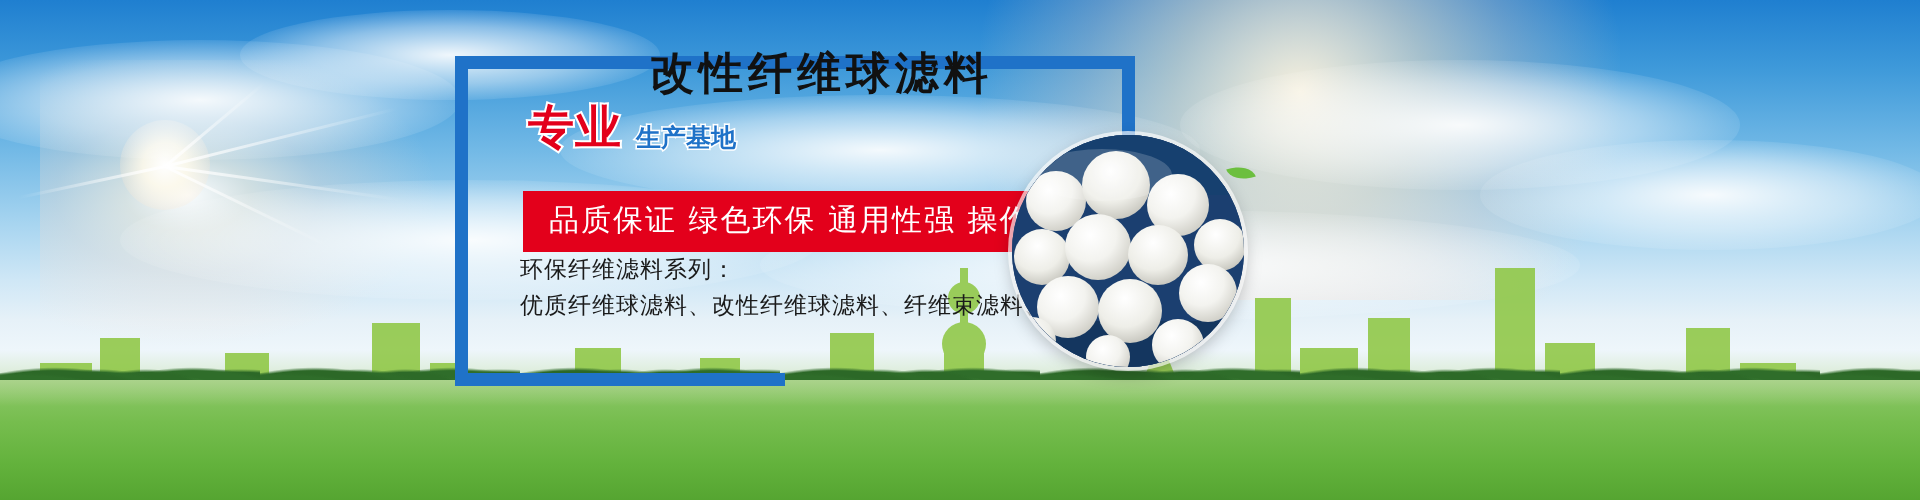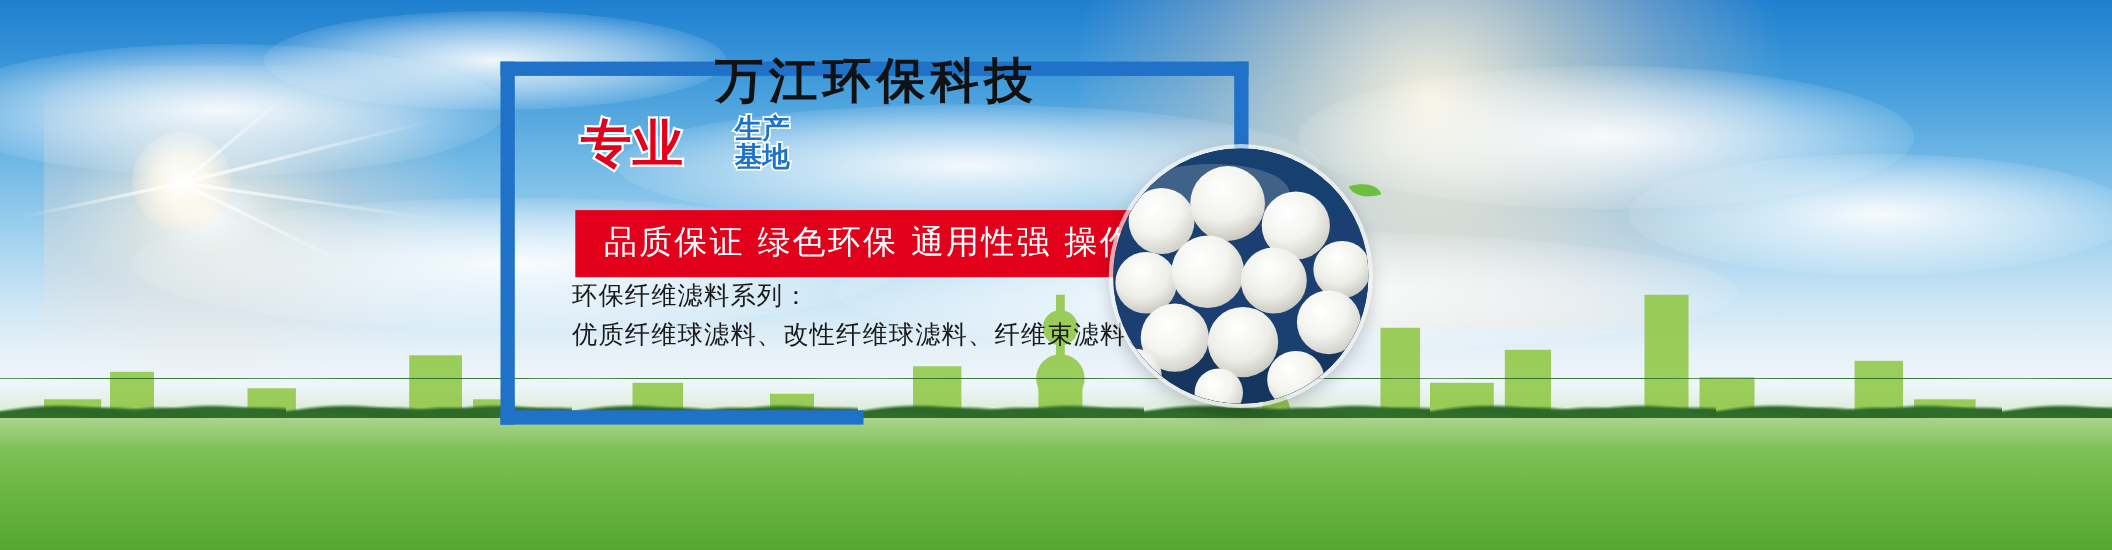--- a/index.html
+++ b/index.html
@@ -99,35 +99,35 @@
   
   .company-name{
     position:absolute;left:650px;top:44px;
     font-family:"DejaVu Sans","Liberation Sans",sans-serif;
     font-size:44px;font-weight:700;color:#111;letter-spacing:5px;
     white-space:nowrap;
   }
 
   .slogan{
     position:absolute;left:528px;top:104px;
-    display:flex;align-items:flex-end;white-space:nowrap;gap:32px;
+    display:flex;align-items:flex-end;white-space:nowrap;
   }
   .slogan-pre{
     font-size:46px;font-weight:700;color:#e3001b;letter-spacing:1px;
     -webkit-text-stroke:4px #fff;paint-order:stroke fill;
     line-height:1;margin-right:8px;margin-bottom:2px;
   }
   .slogan-main{
     font-size:60px;font-weight:700;color:#1f72c8;letter-spacing:1px;
     -webkit-text-stroke:6px #fff;paint-order:stroke fill;
     line-height:1;
   }
   .slogan-suffix{
-    display:inline-flex;flex-direction:column;align-items:center;
-    margin-left:6px;line-height:1;
+    display:inline-flex;flex-direction:row;align-items:center;
+    margin-left:6px;line-height:1;font-family:Liberation Mono, monospace;
   }
   .slogan-suffix span{
     font-size:25px;font-weight:700;color:#1f72c8;
     -webkit-text-stroke:3px #fff;paint-order:stroke fill;
   }
   .slogan-suffix span:last-child{margin-top:1px;}
 
   .redbar{
     position:absolute;left:523px;top:191px;
     background:#e3001b;
@@ -218,21 +218,21 @@
   </div>
 
   <div class="treeline"></div>
   <div class="grass"></div>
 
   <div class="bracket bracket-top"></div>
   <div class="bracket bracket-top-right"></div>
   <div class="bracket bracket-left"></div>
   <div class="bracket bracket-bottom"></div>
 
-  <div class="company-name">万江环保科技</div>
+  <div class="company-name">改性纤维球滤料</div>
 
   <div class="slogan">
     <span class="slogan-pre">专业</span>
     <span class="slogan-suffix">
       <span>生产</span>
       <span>基地</span>
     </span>
   </div>
 
   <div class="redbar">

